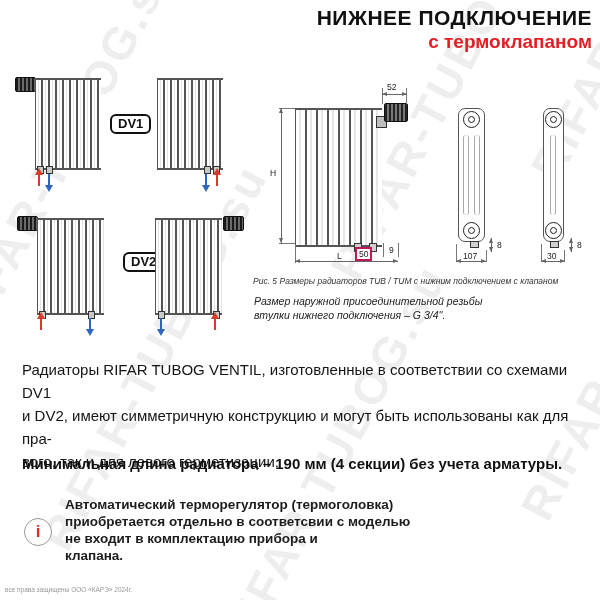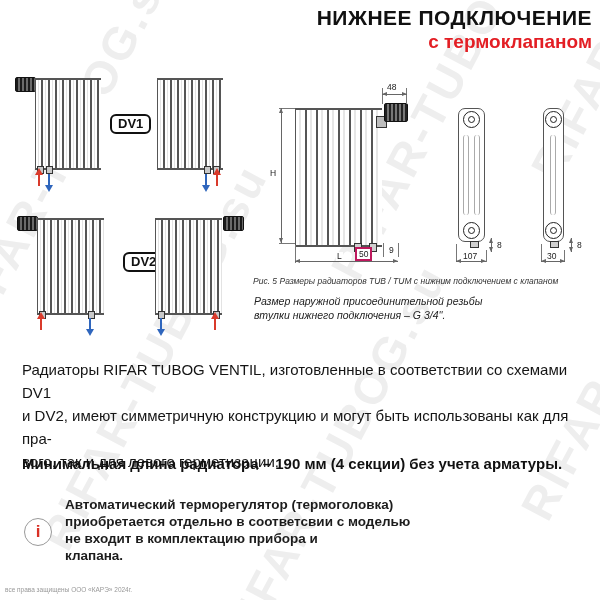--- a/index.html
+++ b/index.html
@@ -113,21 +113,21 @@
     <div class="farr up red" style="left:214px;top:318px;"></div>
 
     <div class="radF" style="left:295px;top:108px;width:87px;height:135px;"></div>
 
     <div class="valveNut" style="left:376px;top:116px;width:9px;height:10px;"></div>
     <div class="valveKnob" style="left:384px;top:103px;width:22px;height:17px;"></div>
 
     <div class="ext" style="left:382px;top:88px;width:1px;height:16px;"></div>
     <div class="ext" style="left:406px;top:88px;width:1px;height:16px;"></div>
     <div class="dimH" style="left:382px;top:94px;width:25px;"></div>
-    <div class="dlab" style="left:386px;top:83px;">48</div>
+    <div class="dlab" style="left:386px;top:83px;">52</div>
 
     <div class="ext" style="left:279px;top:108px;width:16px;height:1px;"></div>
     <div class="ext" style="left:279px;top:243px;width:16px;height:1px;"></div>
     <div class="dimV" style="left:281px;top:108px;height:135px;"></div>
     <div class="dlab" style="left:269px;top:169px;">H</div>
 
     <div class="stubF" style="left:354px;top:243px;"></div>
     <div class="stubF" style="left:369px;top:243px;"></div>
 
     <div class="dbox" style="left:355px;top:247px;">50</div>

